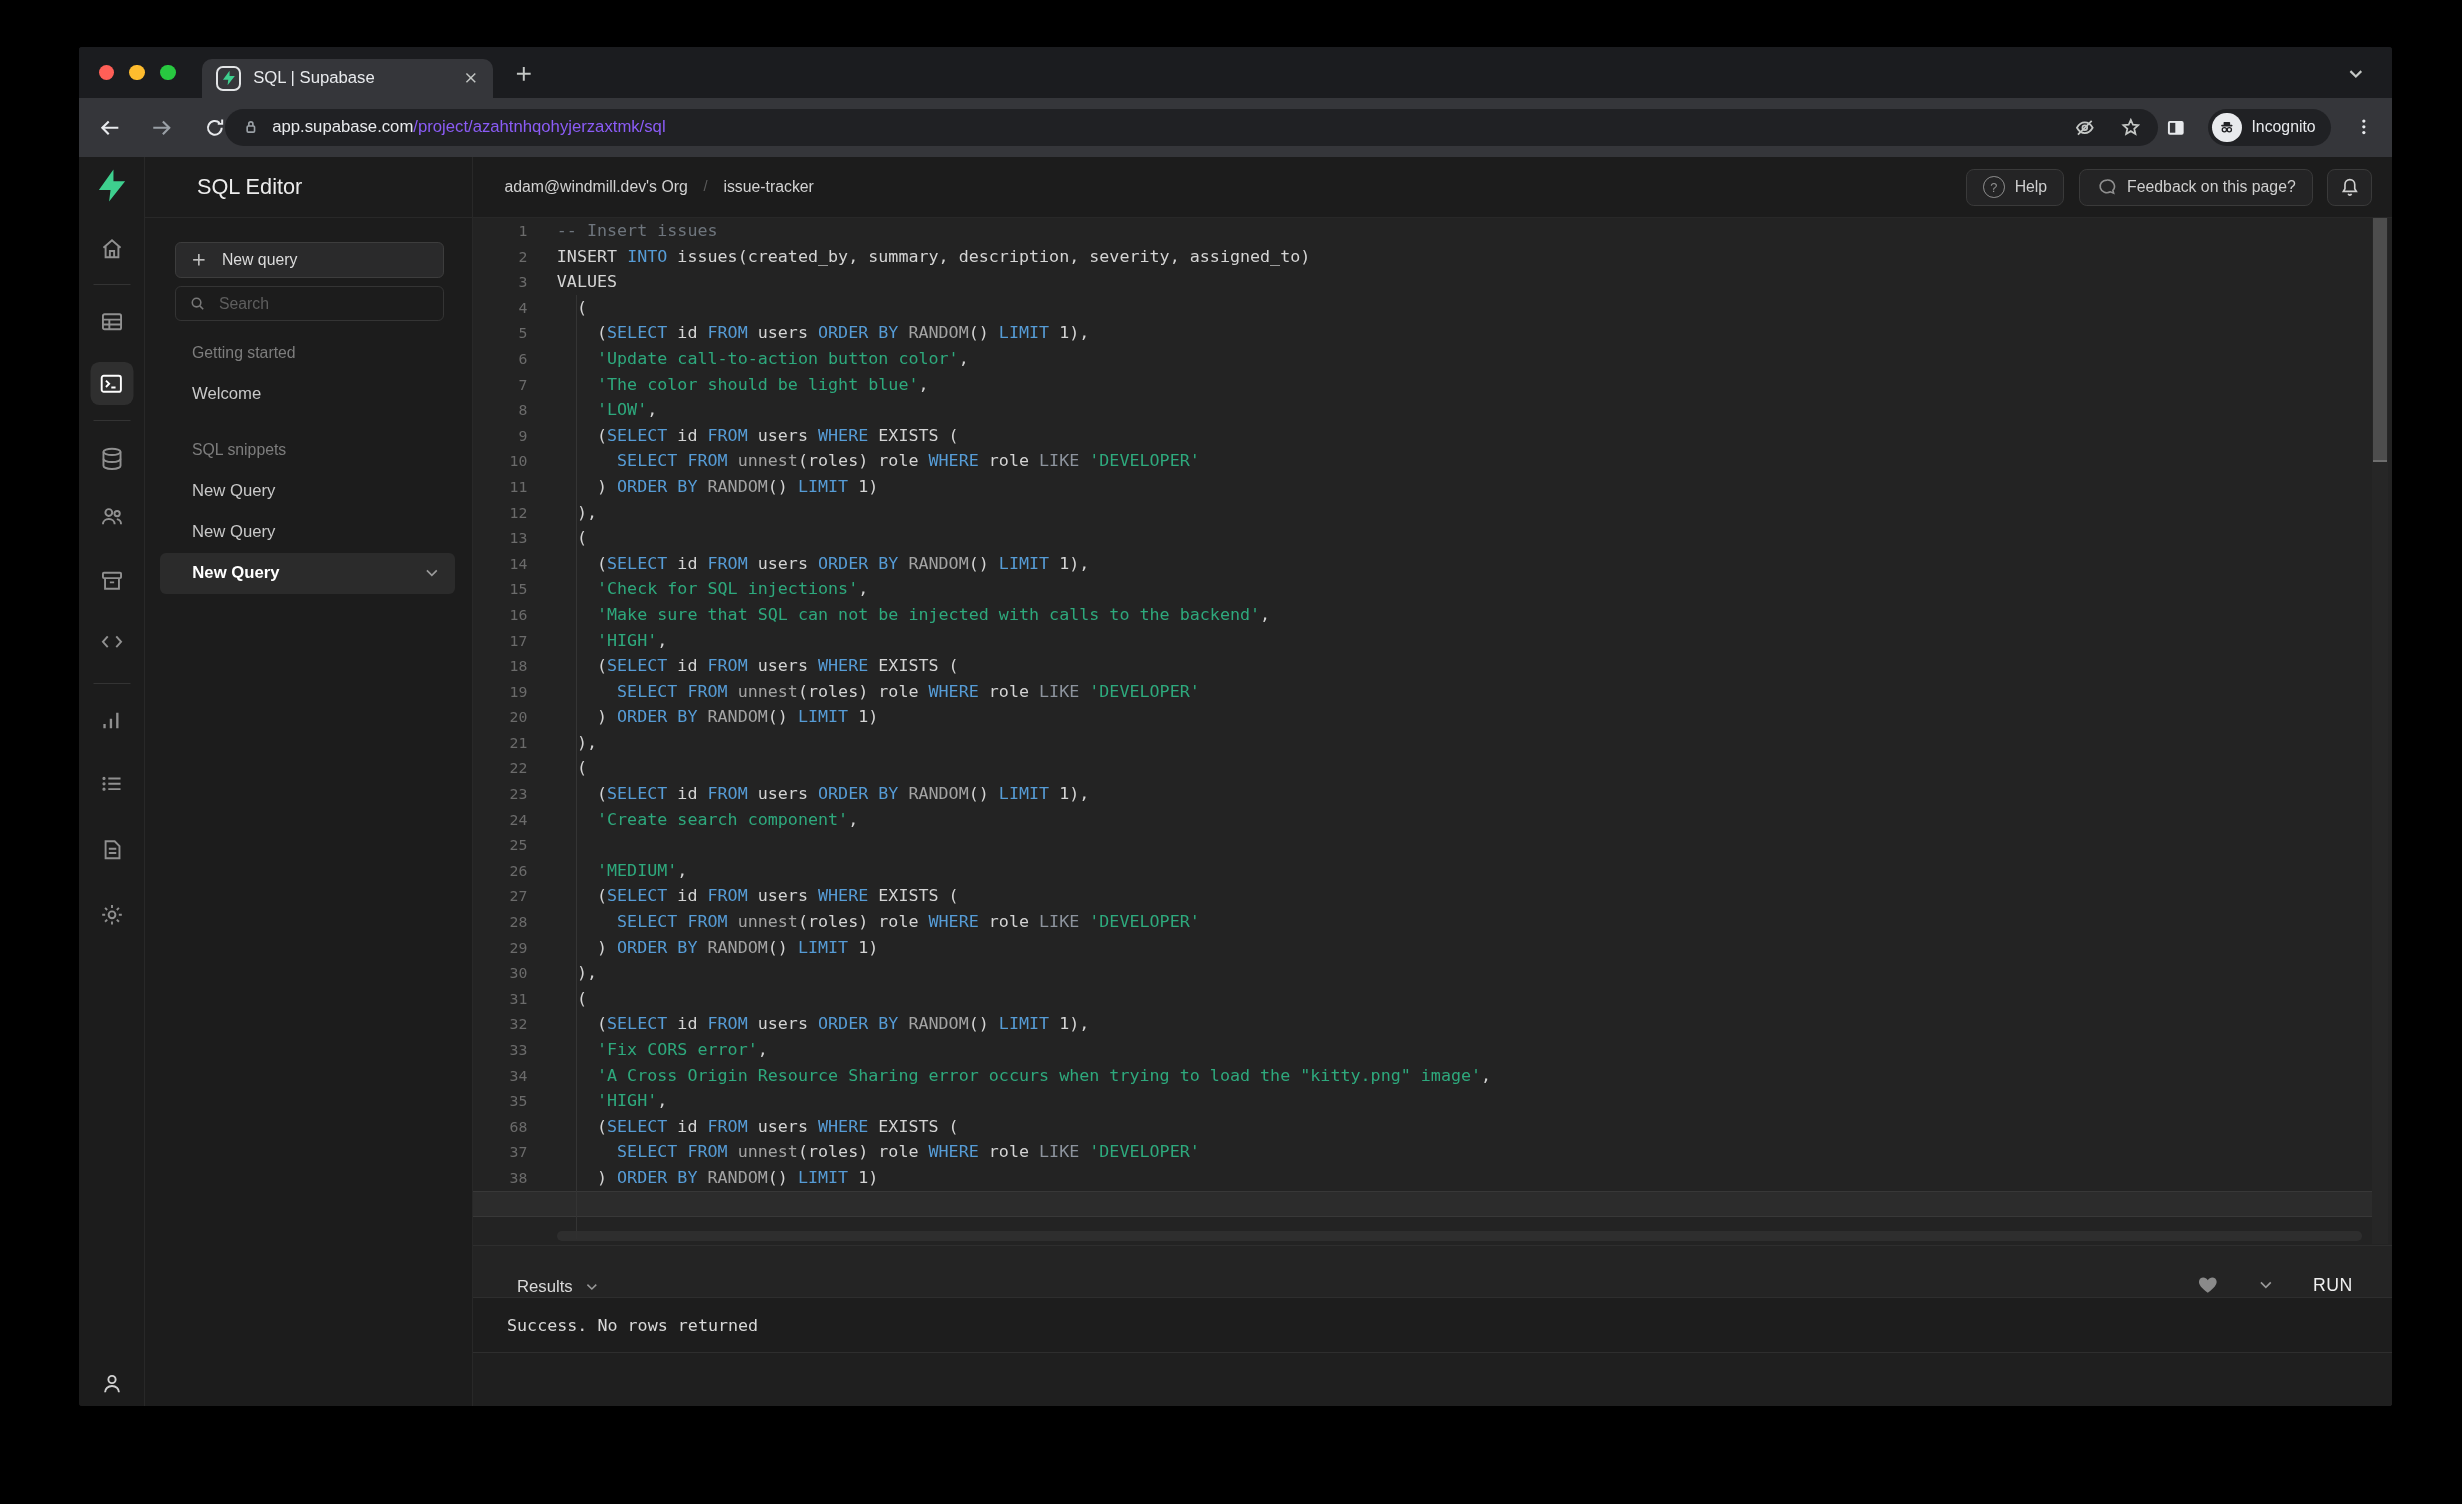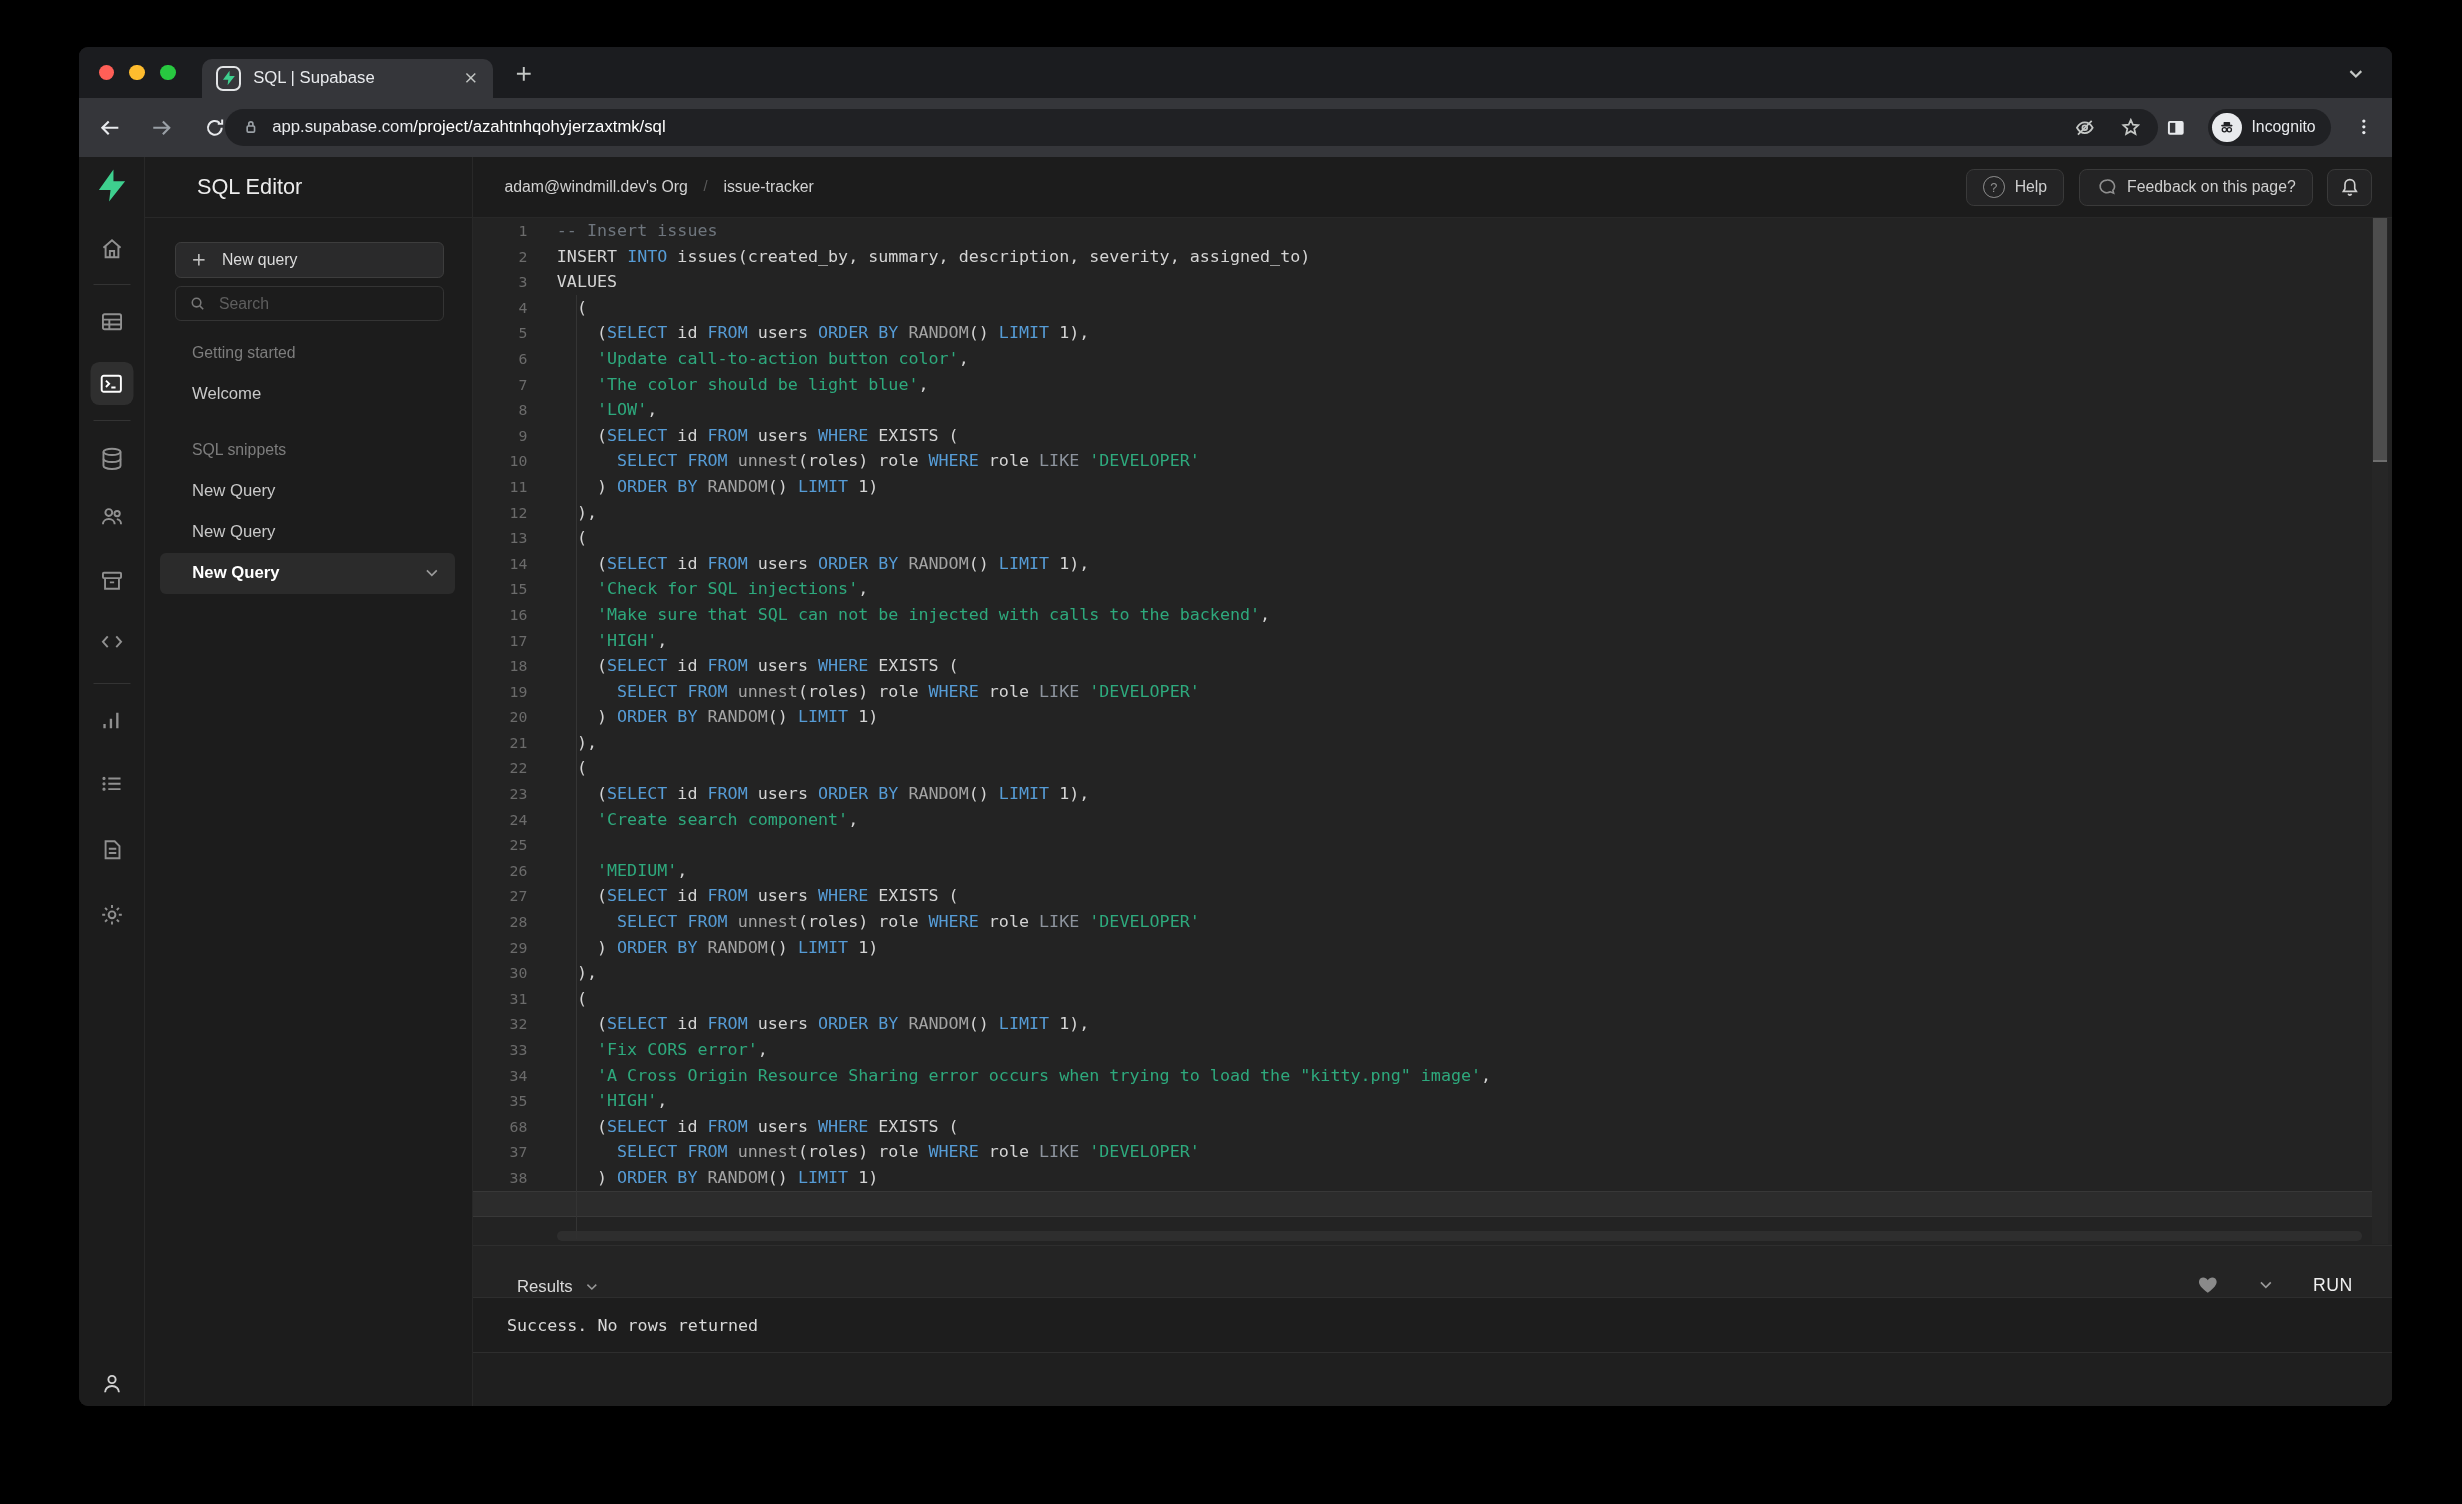--- a/index.html
+++ b/index.html
@@ -1,19 +1,19 @@
 <!DOCTYPE html>
 <html><head>
 <meta charset="utf-8">
 <style>
   * { margin:0; padding:0; box-sizing:border-box; }
   body { background:#000; font-family:"Liberation Sans", sans-serif; }
   .page { position:relative; width:2463px; height:1504px; background:#000; overflow:hidden; }
   .window { position:absolute; left:79px; top:47px; width:2313px; height:1359px;
-            border-radius:9px; overflow:hidden; background:#1c1c1c; }
+            border-radius:3px; overflow:hidden; background:#1c1c1c; }
 
   
   .tabstrip { position:relative; height:51px; background:#1b1c1f; }
   .traffic { position:absolute; left:19.7px; top:17.7px; display:flex; gap:14.8px; }
   .dot { width:15.8px; height:15.8px; border-radius:50%; }
   .dot.r{background:#ff5f57}.dot.y{background:#febc2e}.dot.g{background:#28c840}
   .tab { position:absolute; left:123px; top:11.8px; width:291px; height:39px; background:#35363a;
          border-radius:9.9px 9.9px 0 0; display:flex; align-items:center; gap:11.8px; padding:0 13.8px;
          color:#e8eaed; font-size:16.7px; }
   .favicon { width:25.6px; height:25.6px; border:2.5px solid #e2e4e6; border-radius:6.9px;
@@ -21,21 +21,21 @@
   .tab-close { margin-left:auto; display:flex; }
   .newtab { position:absolute; left:433px; top:14.8px; }
   .tabstrip-chev { position:absolute; right:25.6px; top:15.8px; }
 
   .toolbar { position:relative; height:59px; background:#35363a; display:flex; align-items:center;
              padding-left:13.8px; gap:19.7px; }
   .navbtn { display:flex; align-items:center; justify-content:center; width:33px; height:33px; }
   .urlbar { position:absolute; left:146px; top:10.8px; height:37px; width:1933px; background:#202124;
             border-radius:18.7px; display:flex; align-items:center; padding:0 15.8px; gap:11.8px; }
   .url { font-size:16.7px; color:#e8eaed; white-space:nowrap; }
-  .url .path { color:#ffffff; }
+  .url .path { color:#8b5cf6; }
   .urlbar-right { margin-left:auto; display:flex; align-items:center; gap:21.7px; }
   .toolbar-right { position:absolute; right:11.8px; top:10.8px; height:37px; display:flex; align-items:center; gap:15.8px; }
   .incog-chip { height:37px; border-radius:18.7px; background:#202124; display:flex; align-items:center;
                 gap:9.9px; padding:3.9px 15.8px 3.9px 3.9px; color:#e8eaed; font-size:15.8px; }
   .incog-avatar { width:29.6px; height:29.6px; border-radius:50%; background:#e8eaed;
                   display:flex; align-items:center; justify-content:center; }
 
   
   .app { position:absolute; top:110px; left:0; right:0; bottom:0; background:#1c1c1c; display:flex; }
   .rail { position:relative; width:66px; flex:none; border-right:1px solid #282828; }

